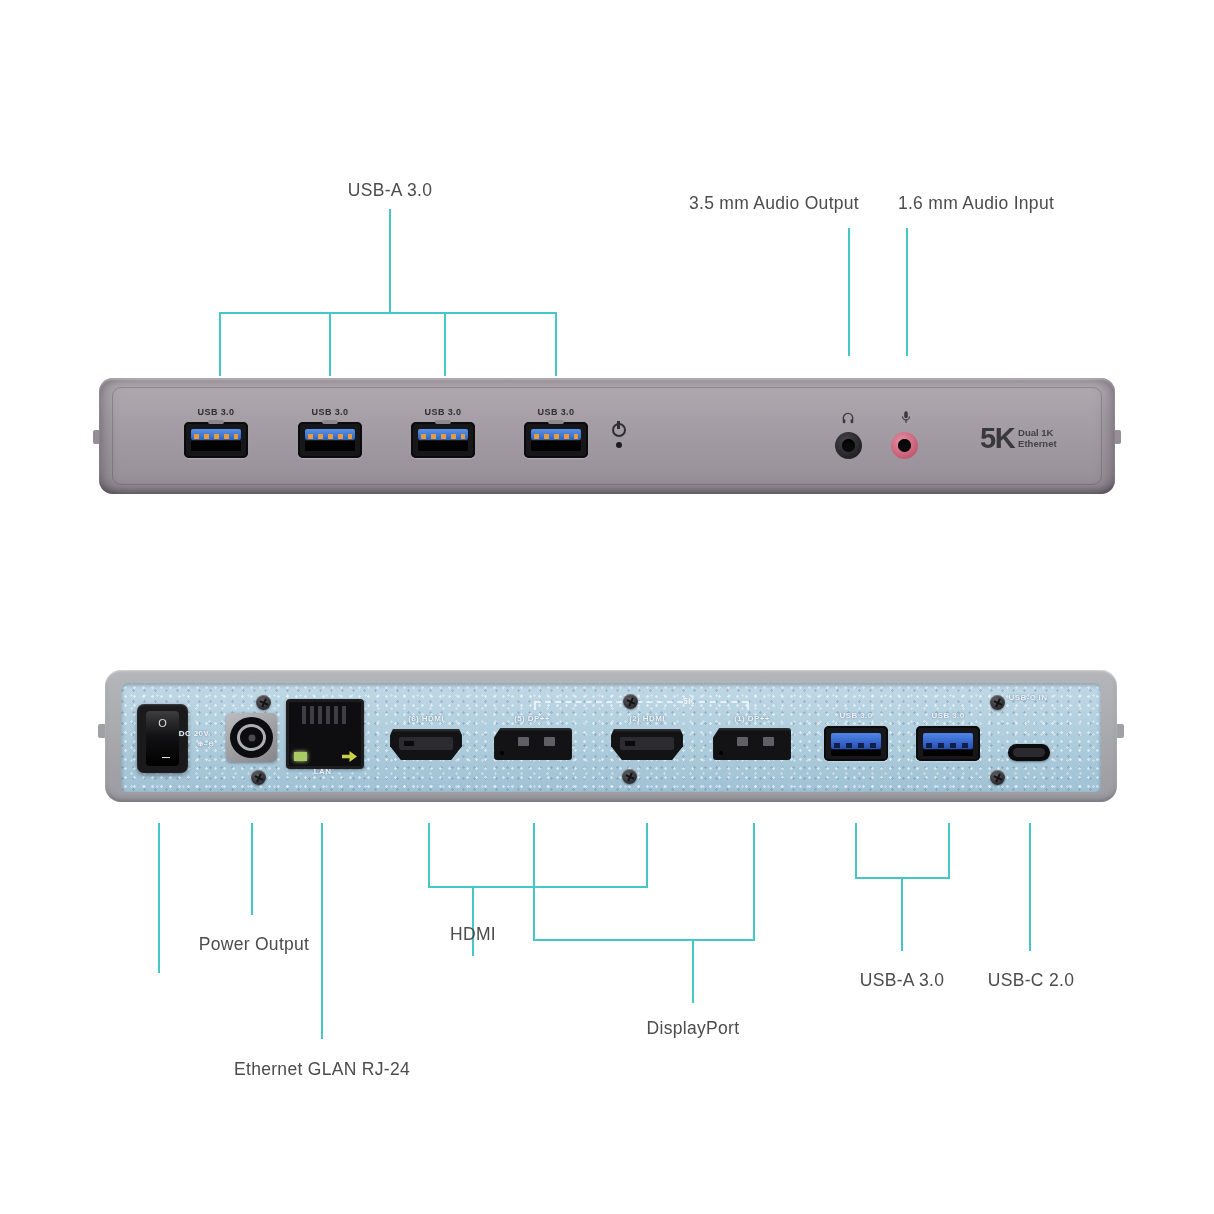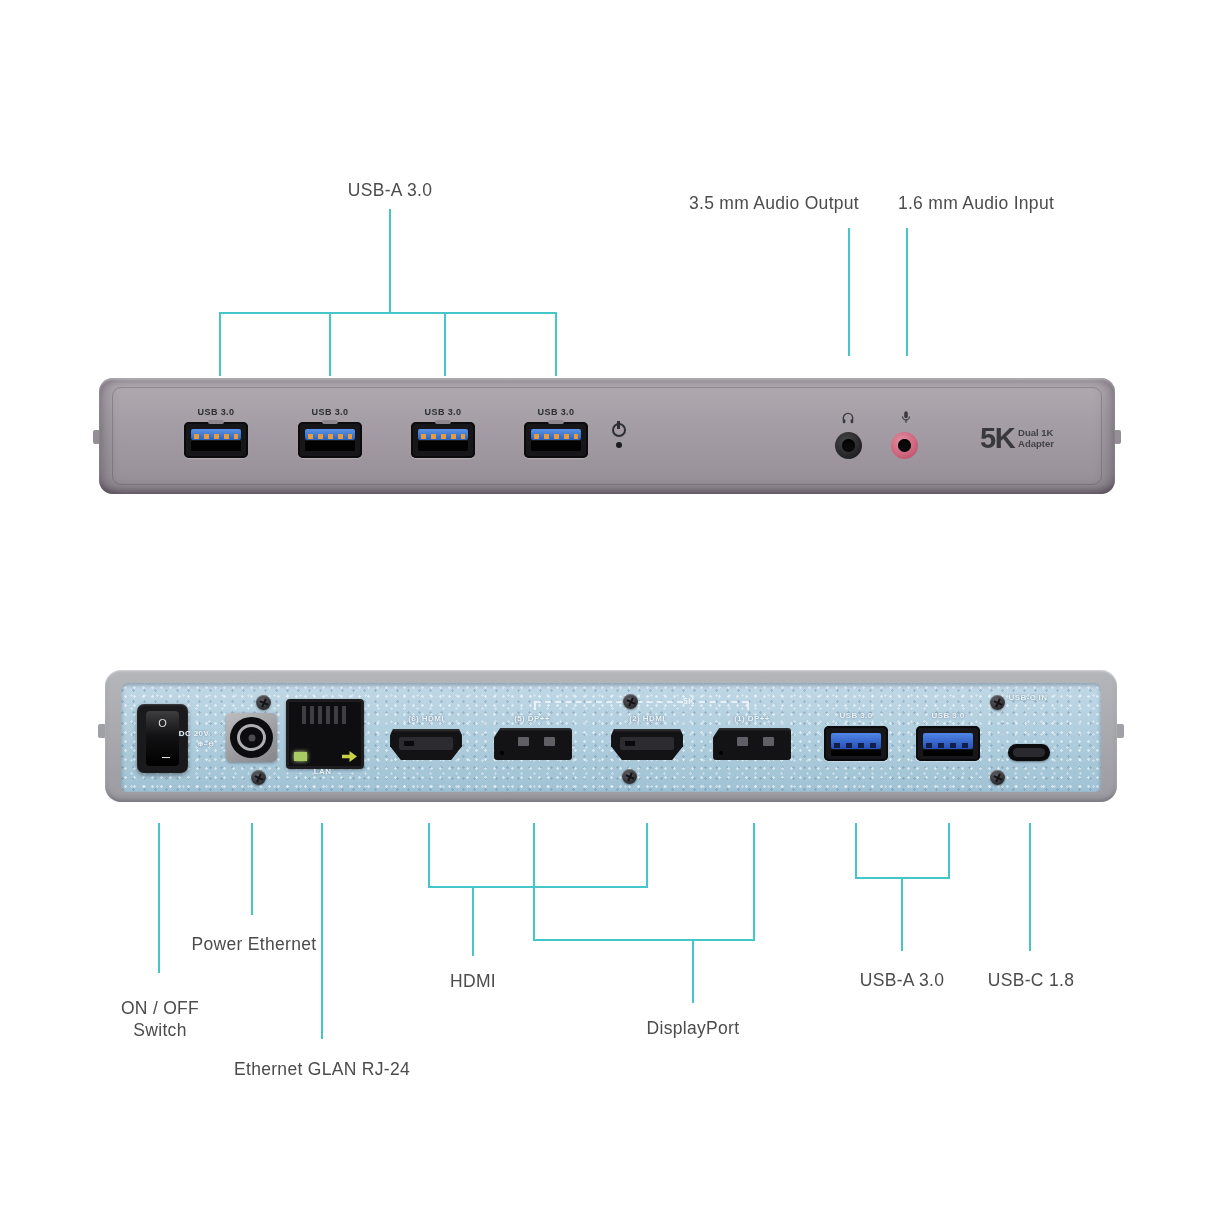--- a/index.html
+++ b/index.html
@@ -198,21 +198,21 @@
     <div class="jack-hole"></div>
   </div>
   <div class="jack in" style="left:891px;top:432px;">
     <div class="jack-hole"></div>
   </div>
 
   <div class="badge">
     <div class="badge-big">5K</div>
     <div class="badge-small">
       <span>Dual 1K</span>
-      <span>Adapter</span>
+      <span>Ethernet</span>
     </div>
   </div>
 
   <div class="side-tab" style="left:98px;top:724px;width:8px;height:14px;background:#a0a1a7;"></div>
   <div class="side-tab" style="left:1116px;top:724px;width:8px;height:14px;background:#a0a1a7;"></div>
 
   <div class="back-dev">
     <div class="back-panel"></div>
   </div>
 
@@ -289,45 +289,41 @@
   </div>
 
   <div class="screw" style="left:256px;top:695px;"></div>
   <div class="screw" style="left:251px;top:770px;"></div>
   <div class="screw" style="left:623px;top:694px;"></div>
   <div class="screw" style="left:622px;top:769px;"></div>
   <div class="screw" style="left:990px;top:695px;"></div>
   <div class="screw" style="left:990px;top:770px;"></div>
 
   <div class="cl v" style="left:158px;top:823px;height:150px;"></div>
-  <div class="lbl" style="left:80px;top:997px;width:160px;">
-    <div>ON / OFF</div>
-    <div>Switch</div>
-  </div>
 
   <div class="cl v" style="left:251px;top:823px;height:92px;"></div>
-  <div class="lbl" style="left:164px;top:933px;width:180px;">Power Ethernet</div>
+  <div class="lbl" style="left:164px;top:933px;width:180px;">Power Output</div>
 
   <div class="cl v" style="left:321px;top:823px;height:216px;"></div>
   <div class="lbl" style="left:192px;top:1058px;width:260px;">Ethernet GLAN RJ-24</div>
 
   <div class="cl v" style="left:428px;top:823px;height:64px;"></div>
   <div class="cl v" style="left:646px;top:823px;height:64px;"></div>
   <div class="cl h" style="left:428px;top:886px;width:220px;"></div>
   <div class="cl v" style="left:472px;top:886px;height:70px;"></div>
-  <div class="lbl" style="left:413px;top:970px;width:120px;">HDMI</div>
+  <div class="lbl" style="left:413px;top:923px;width:120px;">HDMI</div>
 
   <div class="cl v" style="left:533px;top:823px;height:117px;"></div>
   <div class="cl v" style="left:753px;top:823px;height:117px;"></div>
   <div class="cl h" style="left:533px;top:939px;width:222px;"></div>
   <div class="cl v" style="left:692px;top:939px;height:64px;"></div>
   <div class="lbl" style="left:613px;top:1017px;width:160px;">DisplayPort</div>
 
   <div class="cl v" style="left:855px;top:823px;height:55px;"></div>
   <div class="cl v" style="left:948px;top:823px;height:55px;"></div>
   <div class="cl h" style="left:855px;top:877px;width:95px;"></div>
   <div class="cl v" style="left:901px;top:877px;height:74px;"></div>
   <div class="lbl" style="left:822px;top:969px;width:160px;">USB-A 3.0</div>
 
   <div class="cl v" style="left:1029px;top:823px;height:128px;"></div>
-  <div class="lbl" style="left:951px;top:969px;width:160px;">USB-C 1.8</div>
+  <div class="lbl" style="left:951px;top:969px;width:160px;">USB-C 2.0</div>
 
 </div>
 
 </body></html>

